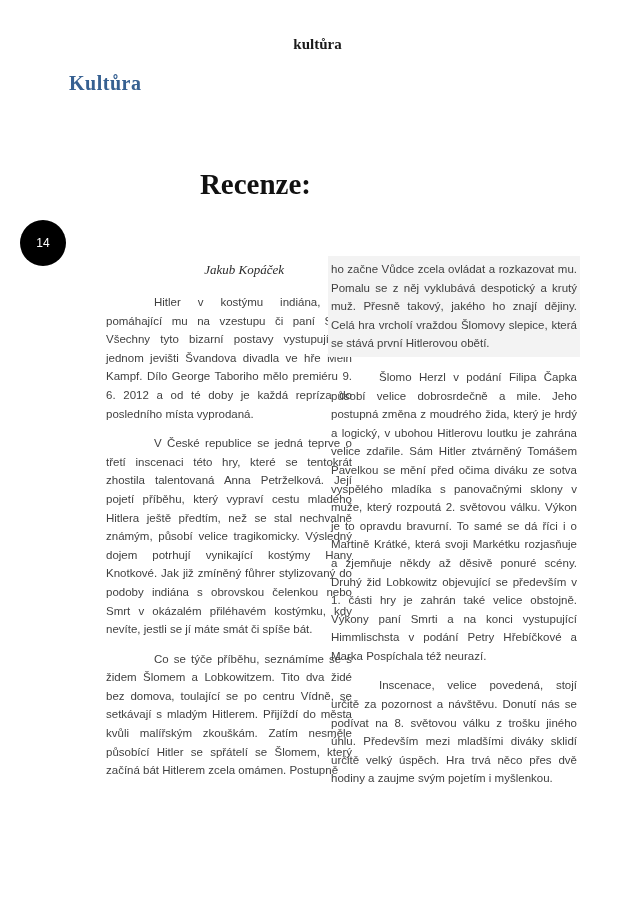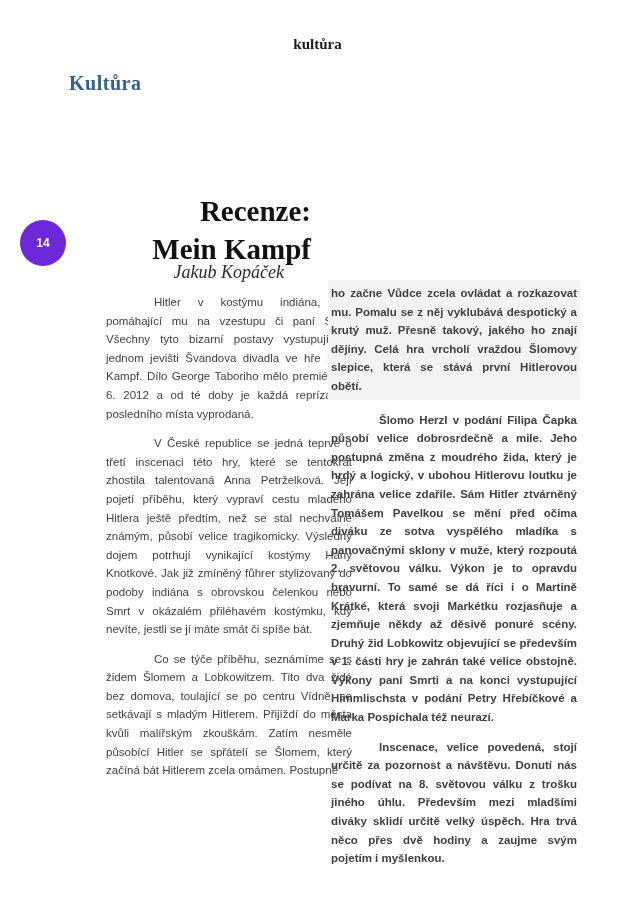--- a/index.html
+++ b/index.html
@@ -32,54 +32,54 @@
     font-weight: bold;
     font-size: 20px;
     letter-spacing: 0.5px;
     color: #366091;
   }
   .page-number-badge {
     position: absolute;
     left: 20px; top: 220px;
     width: 46px; height: 46px;
     border-radius: 50%;
-    background: #6d28d9;
+    background: #000000;
     color: #ffffff;
     font-size: 12px;
-    font-weight: bold;
+    font-weight: normal;
     display: flex; align-items: center; justify-content: center;
   }
   .article-title {
     position: absolute;
-    top: 192px; left: 66px; width: 245px;
+    top: 165px; left: 66px; width: 245px;
     text-align: right;
     font-family: "Liberation Serif", serif;
     font-weight: bold;
     font-size: 29px;
     line-height: 38px;
     color: #111111;
   }
   .article-author {
     position: absolute;
     top: 262px; left: 66px; width: 218px;
     text-align: right;
     font-family: "Liberation Serif", serif;
     font-style: italic;
-    font-size: 18px;
+    font-size: 13px;
     color: #2b2b2b;
   }
   .col {
     position: absolute;
     width: 246px;
     font-size: 11.5px;
     line-height: 18.6px;
     text-align: justify;
   }
   .col-left  { left: 66px;  top: 293px; margin-left: 40px; }
-  .col-right { left: 331px; top: 280px; font-weight: bold; }
+  .col-right { left: 331px; top: 256px; }
   .col p { margin: 0 0 11px 0; }
   .col p.indent { text-indent: 48px; }
   .col p.highlight {
     background: #f3f3f3;
     padding: 4px 3px 4px 3px;
     margin-left: -3px; margin-right: -3px;
   }
 </style>
 </head>
 <body>
@@ -89,21 +89,20 @@
   <div class="running-header">kultůra</div>
 
   <div class="section-heading">Kultůra</div>
 
   <div class="page-number-badge">
     <span>14</span>
   </div>
 
   <div class="article-title">
     <span>Recenze:</span><br>
-    <span>Mein Kampf</span>
   </div>
 
   <div class="article-author">Jakub Kopáček</div>
 
   <div class="col col-left">
     <p class="indent">Hitler v kostýmu indiána, žid pomáhající mu na vzestupu či paní Smrt. Všechny tyto bizarní postavy vystupují na jednom jevišti Švandova divadla ve hře Mein Kampf. Dílo George Taboriho mělo premiéru 9. 6. 2012 a od té doby je každá repríza do posledního místa vyprodaná.</p>
     <p class="indent">V České republice se jedná teprve o třetí inscenaci této hry, které se tentokrát zhostila talentovaná Anna Petrželková. Její pojetí příběhu, který vypraví cestu mladého Hitlera ještě předtím, než se stal nechvalně známým, působí velice tragikomicky. Výsledný dojem potrhují vynikající kostýmy Hany Knotkové. Jak již zmíněný fůhrer stylizovaný do podoby indiána s obrovskou čelenkou nebo Smrt v okázalém přiléhavém kostýmku, kdy nevíte, jestli se jí máte smát či spíše bát.</p>
     <p class="indent">Co se týče příběhu, seznámíme se s židem Šlomem a Lobkowitzem. Tito dva židé bez domova, toulající se po centru Vídně, se setkávají s mladým Hitlerem. Přijíždí do města kvůli malířským zkouškám. Zatím nesměle působící Hitler se spřátelí se Šlomem, který začíná bát Hitlerem zcela omámen. Postupně</p>
   </div>
 

